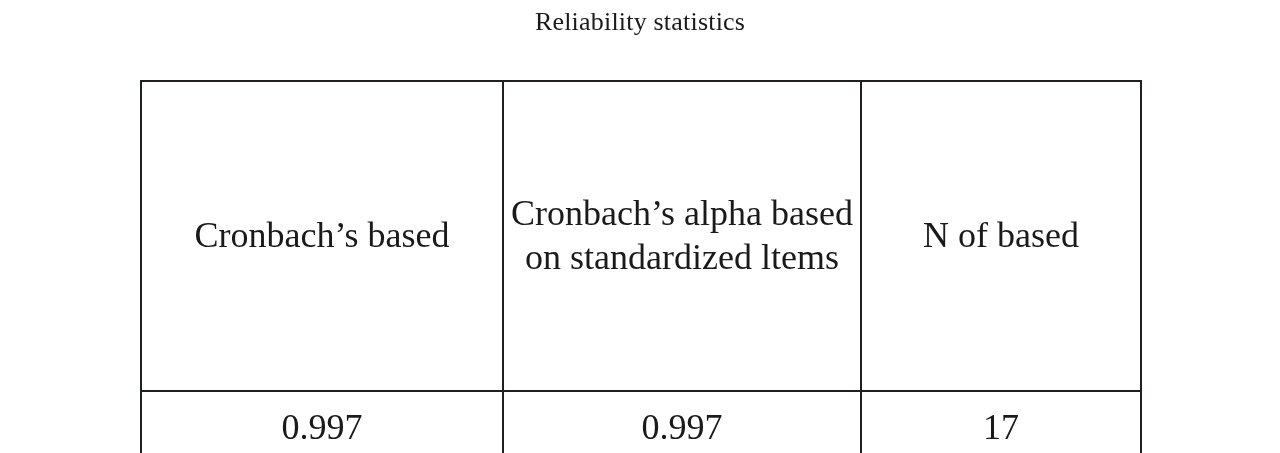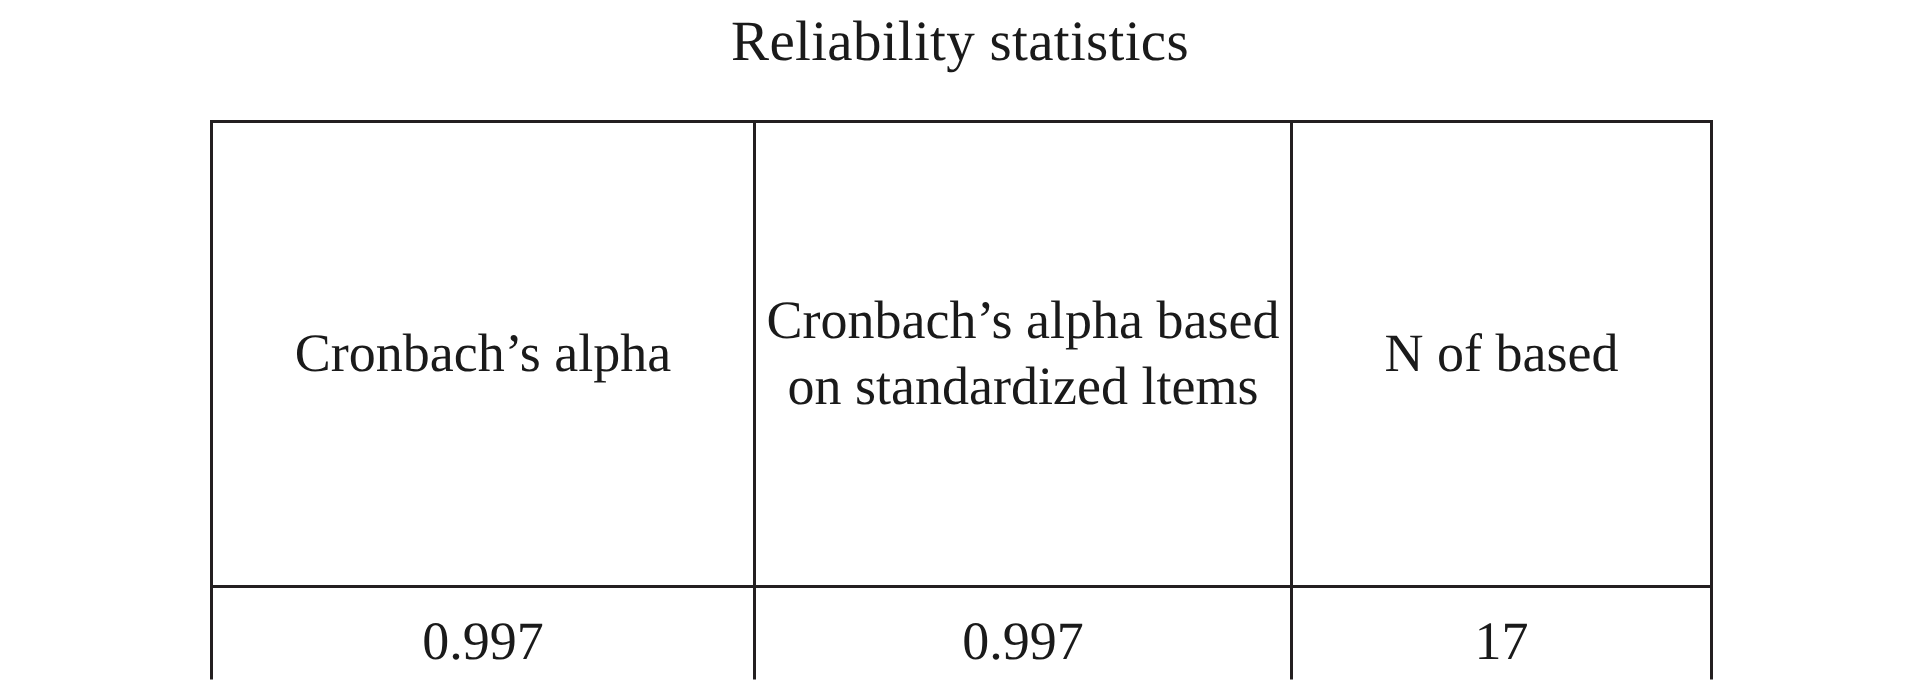--- a/index.html
+++ b/index.html
@@ -15,21 +15,21 @@
     overflow: hidden;
   }
   .page {
     position: relative;
     width: 1280px;
     height: 453px;
     box-sizing: border-box;
   }
   .title {
     text-align: center;
-    font-size: 38px;
+    font-size: 26px;
     line-height: 1.1;
     font-weight: 400;
     padding-top: 8px;
     letter-spacing: 0.2px;
   }
   .table-wrap {
     position: absolute;
     left: 140px;
     top: 80px;
     width: 1000px;
@@ -72,21 +72,21 @@
 
   <div class="table-wrap">
     <table class="stats">
       <colgroup>
         <col class="col-1">
         <col class="col-2">
         <col class="col-3">
       </colgroup>
       <tbody>
         <tr class="header-row">
-          <td>Cronbach’s alpha</td>
+          <td>Cronbach’s based</td>
           <td class="hdr-2">Cronbach’s alpha based on standardized ltems</td>
           <td>N of based</td>
         </tr>
         <tr class="value-row">
           <td>0.997</td>
           <td>0.997</td>
           <td>17</td>
         </tr>
       </tbody>
     </table>

